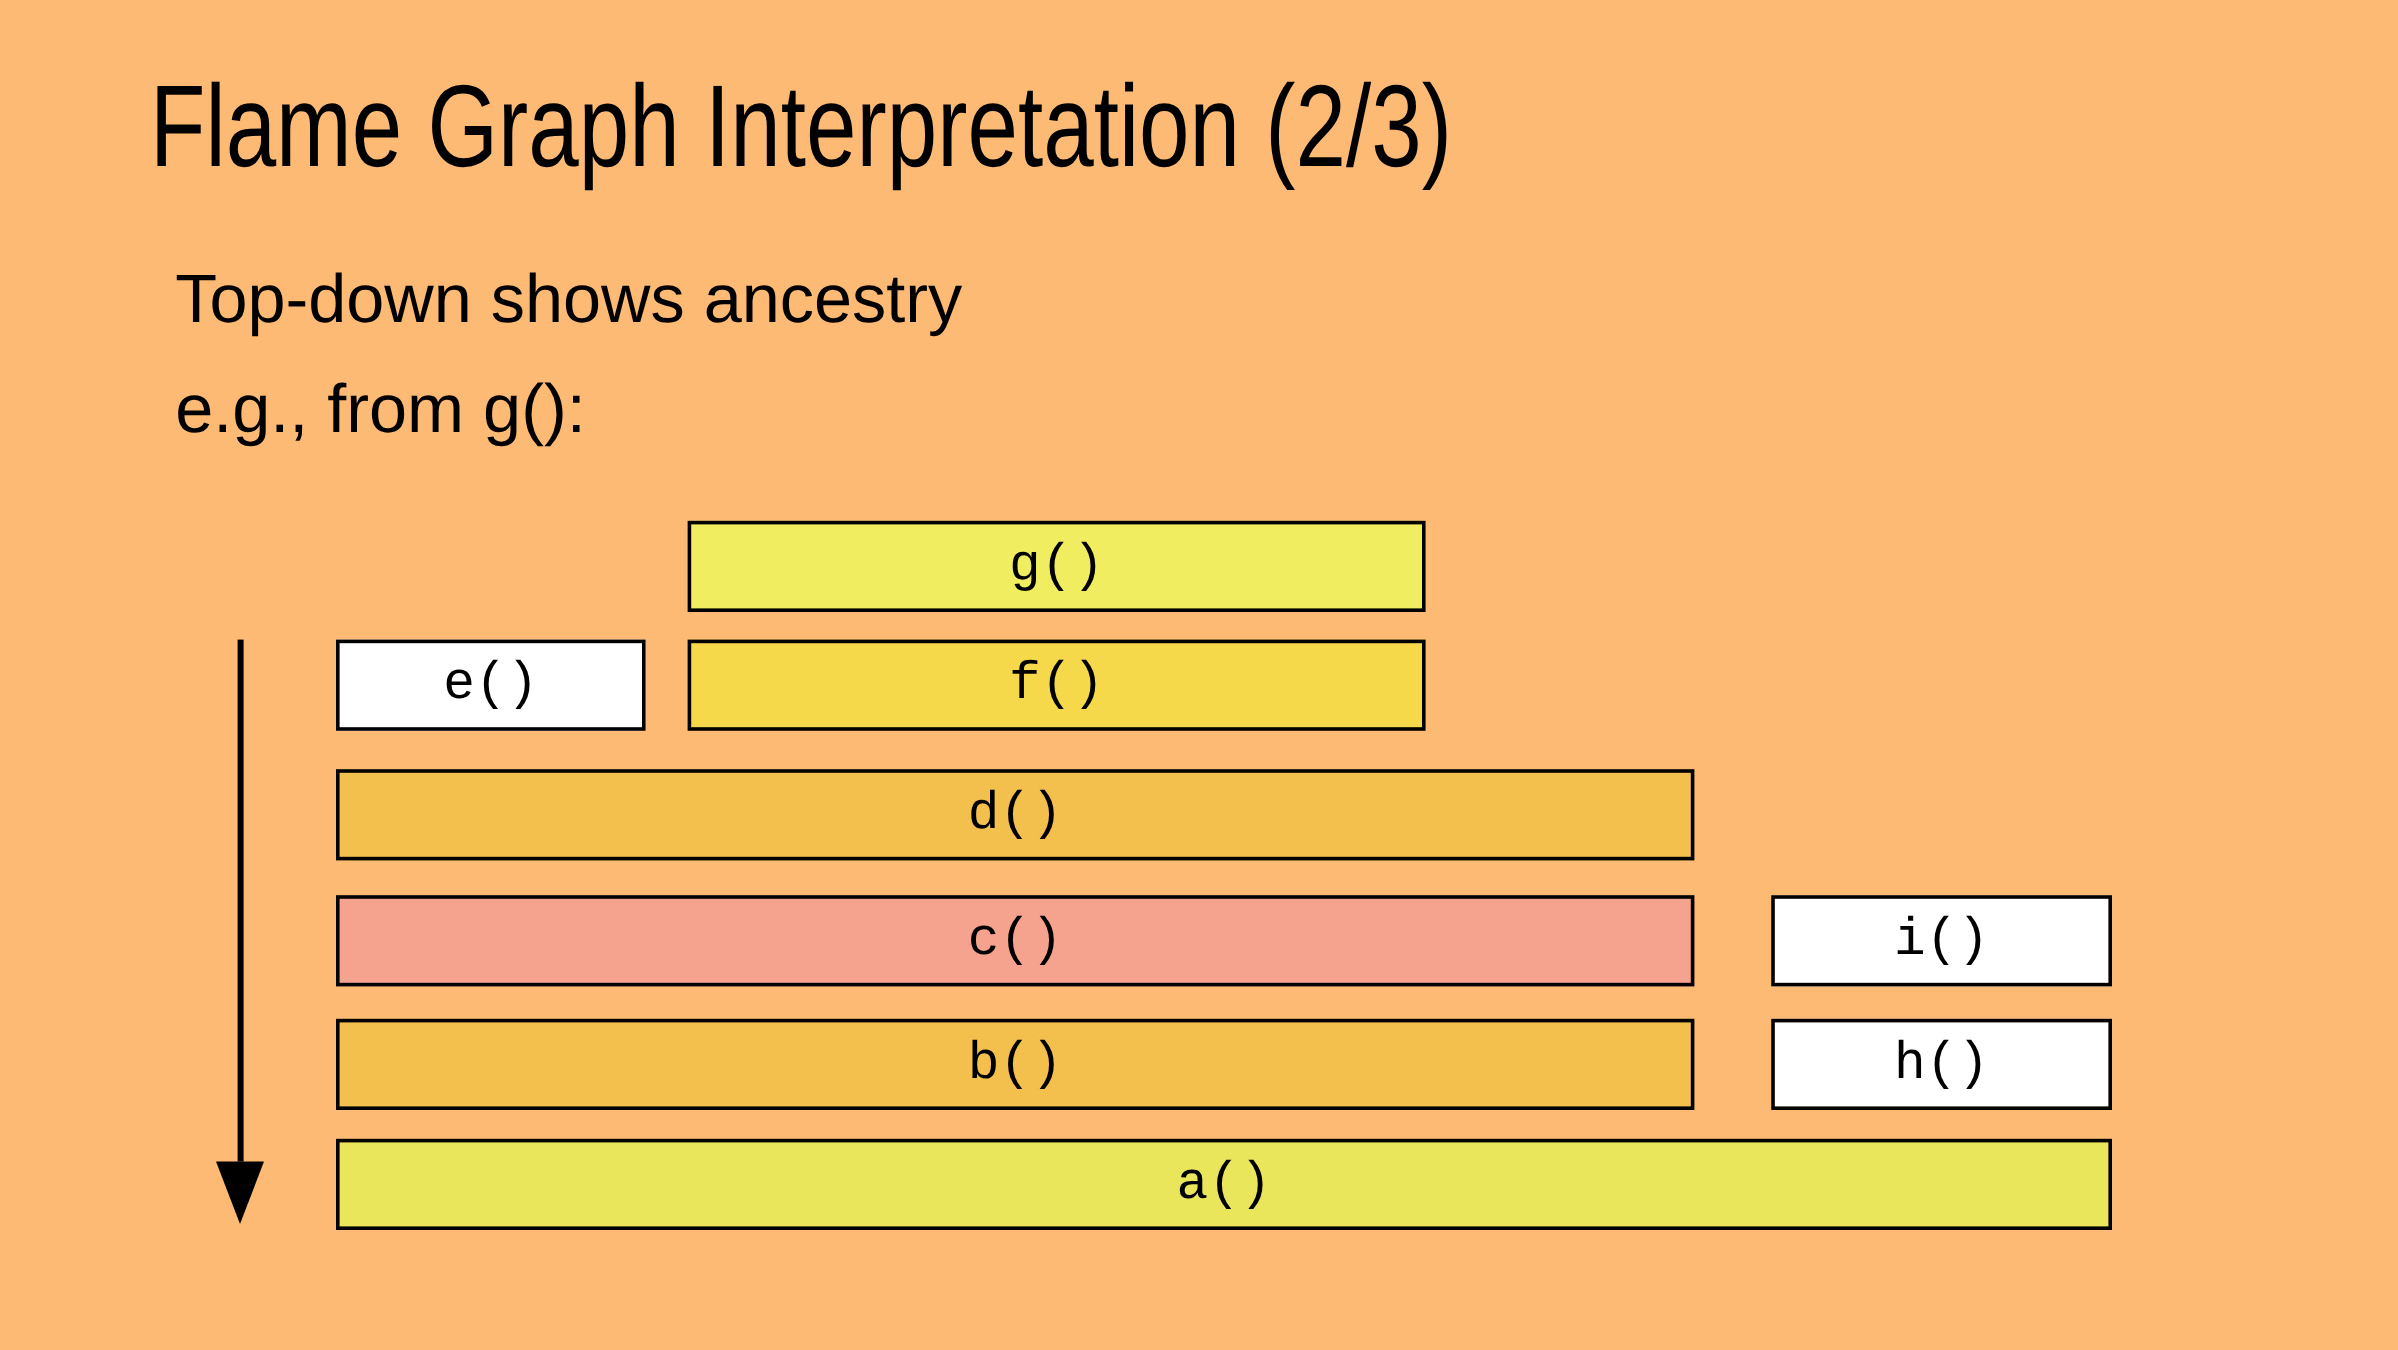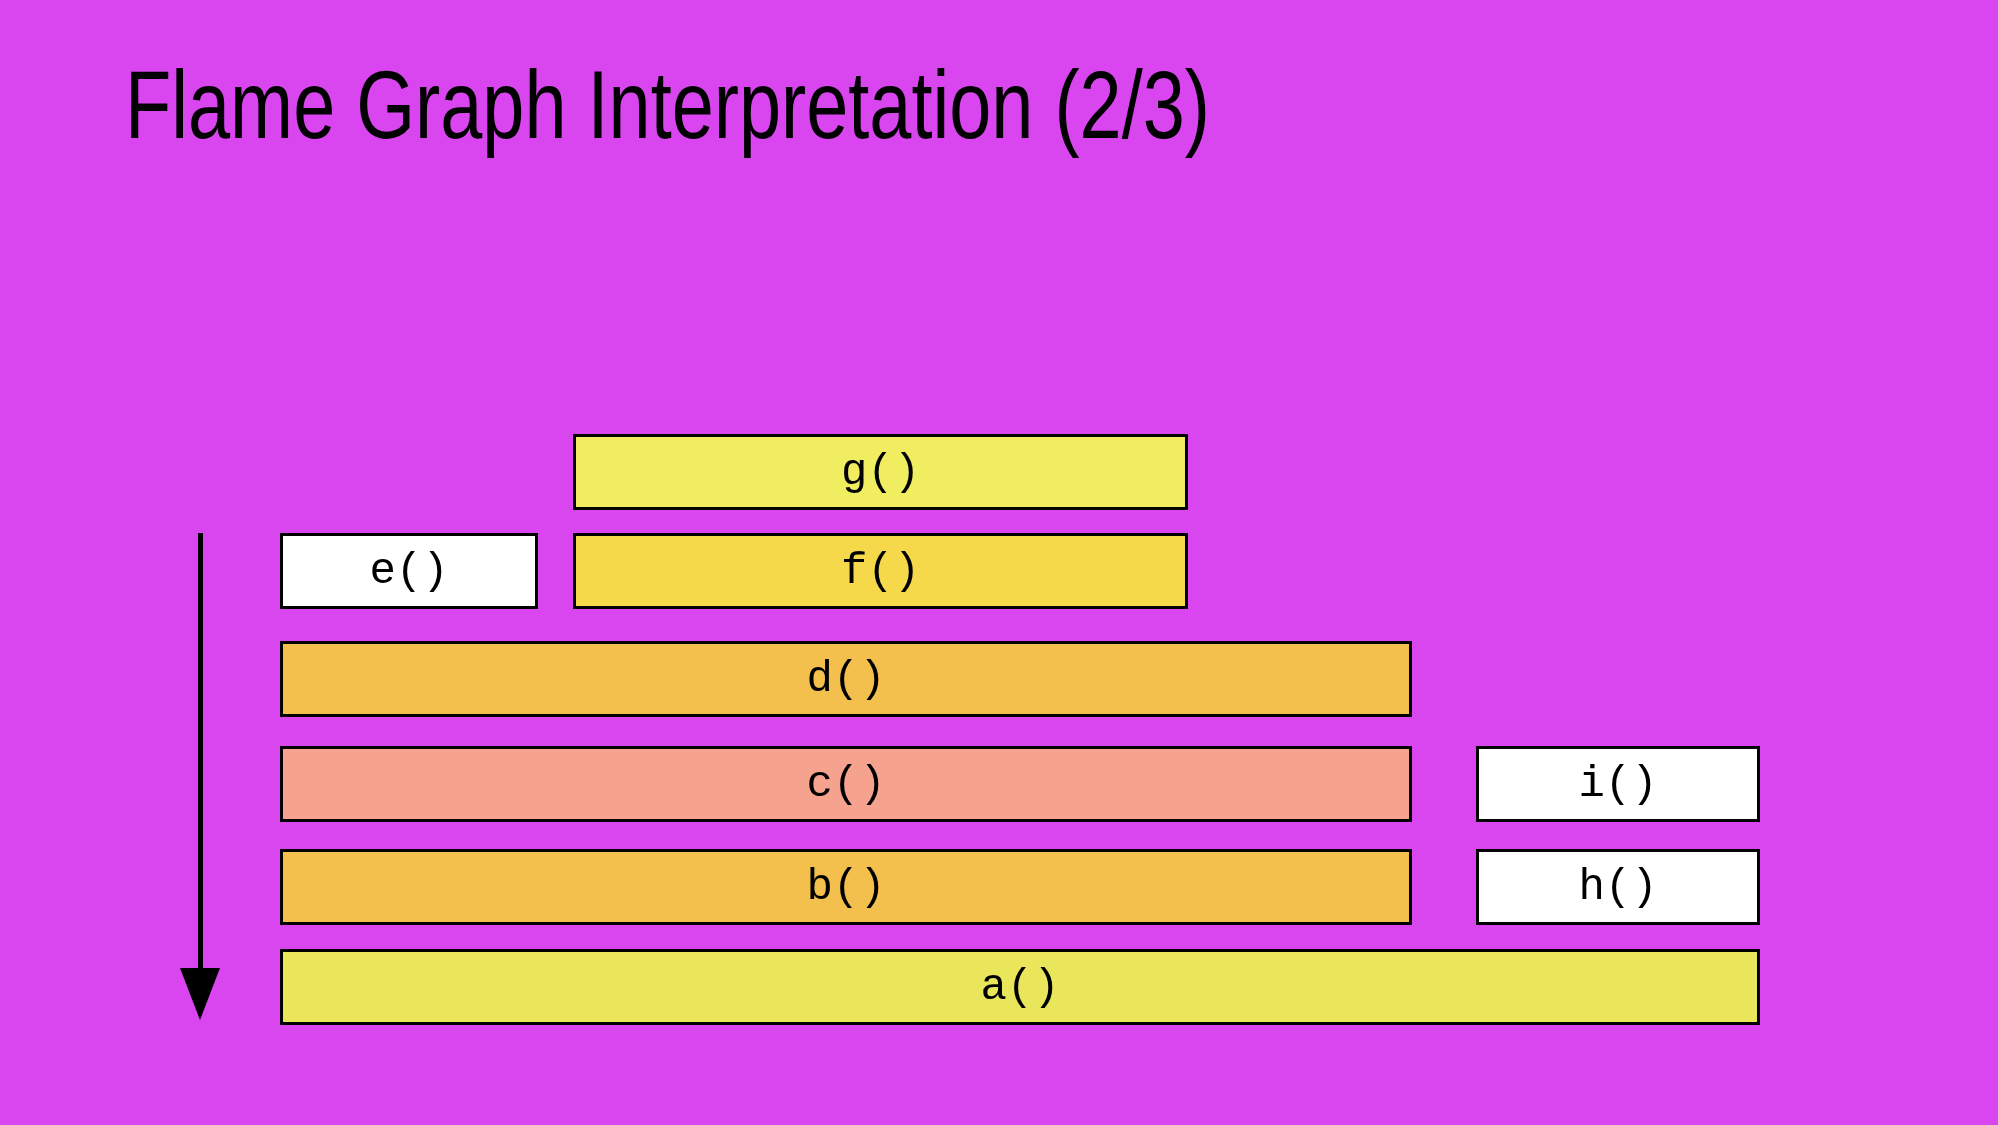--- a/index.html
+++ b/index.html
@@ -4,21 +4,21 @@
 <style>
   html, body {
     margin: 0;
     padding: 0;
     background: #ffffff;
   }
   .slide {
     position: relative;
     width: 1998px;
     height: 1125px;
-    background: #d946ef;
+    background: #fdba74;
     overflow: hidden;
     font-family: "Liberation Sans", sans-serif;
     color: #000000;
   }
   .title {
     position: absolute;
     left: 125px;
     top: 45px;
     margin: 0;
     font-size: 97px;
@@ -60,20 +60,24 @@
     width: 0;
     height: 0;
   }
 </style>
 </head>
 <body>
 
 <div class="slide">
   <h1 class="title">Flame Graph Interpretation (2/3)</h1>
 
+  <div class="subtitle">
+    <div>Top-down shows ancestry</div>
+    <div>e.g., from g():</div>
+  </div>
 
   <div id="arrow">
     <div class="arrow-line" id="arrow-line" style="left: 197.5px; top: 533px; width: 5px; height: 435px;"></div>
     <div class="arrow-head" id="arrow-head" style="left: 180px; top: 968px; border-left: 20px solid transparent; border-right: 20px solid transparent; border-top: 52px solid rgb(0, 0, 0);"></div>
   </div>
 
   <div id="flame-graph">
       <div class="frame" style="left: 573px; top: 434px; width: 615px; height: 76px; background: rgb(240, 238, 96);">g()</div>
       <div class="frame" style="left: 280px; top: 533px; width: 258px; height: 76px; background: rgb(255, 255, 255);">e()</div>
       <div class="frame" style="left: 573px; top: 533px; width: 615px; height: 76px; background: rgb(245, 217, 75);">f()</div>

